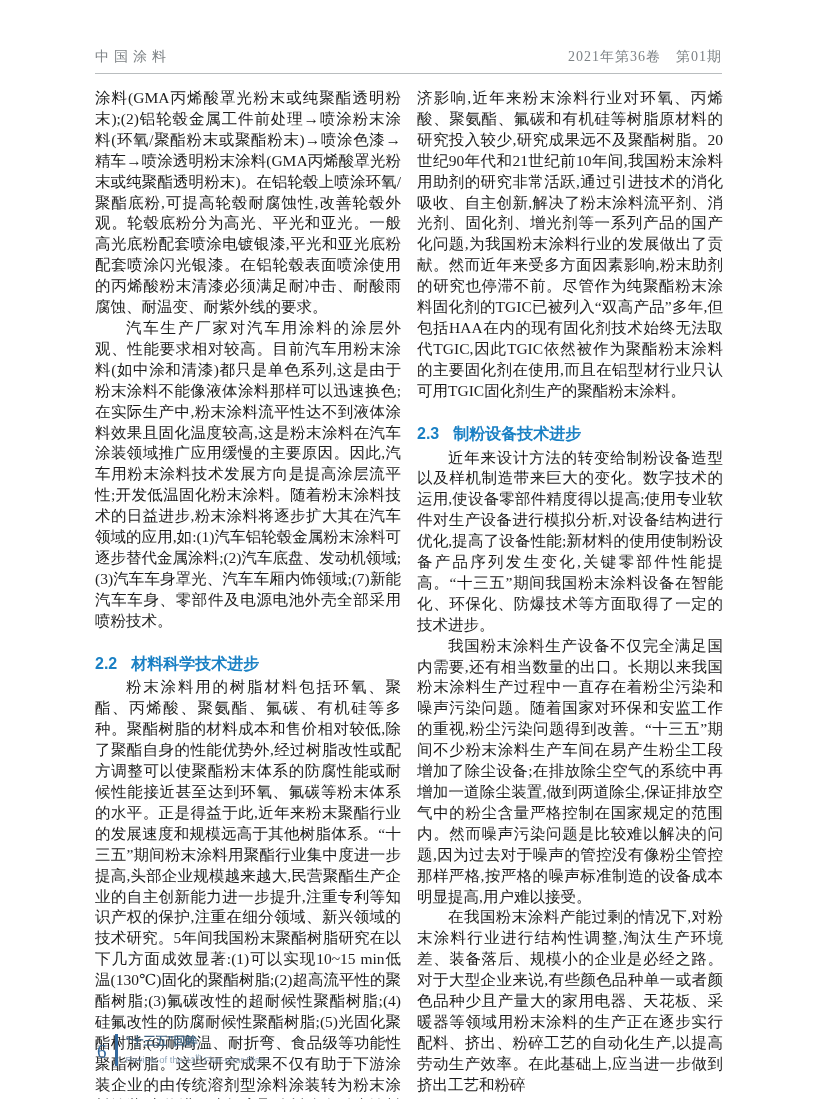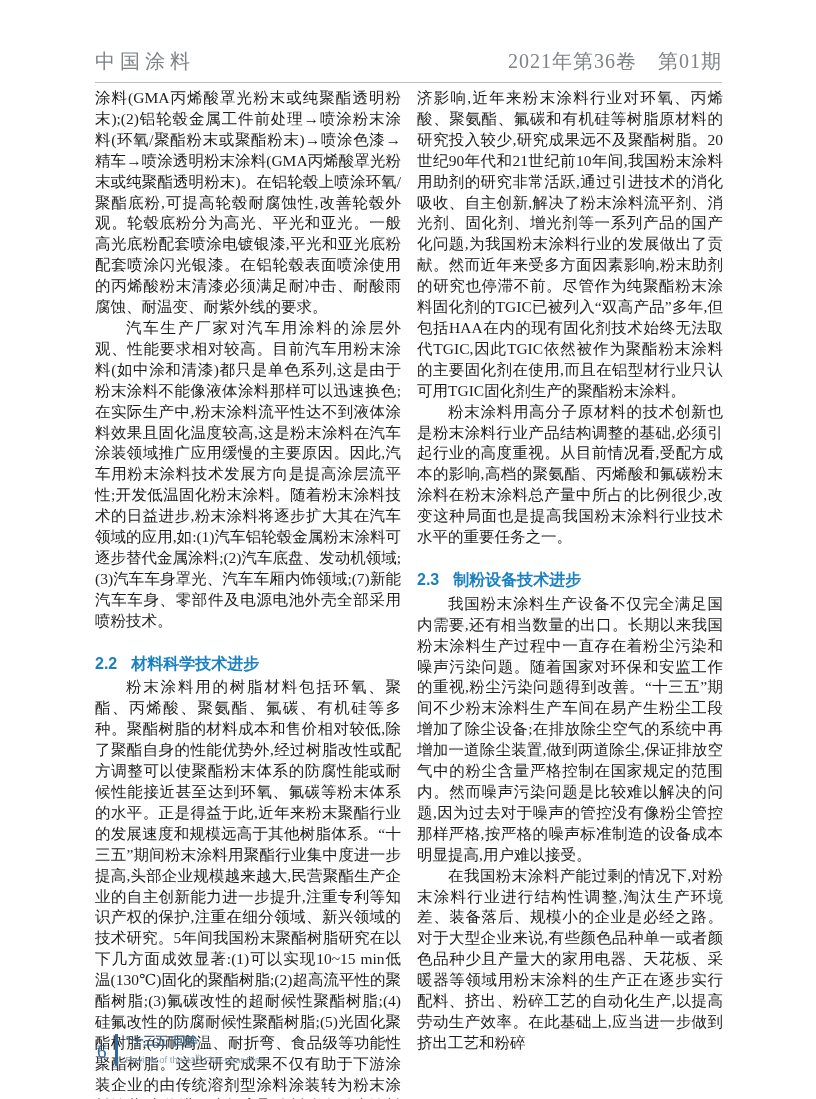--- a/index.html
+++ b/index.html
@@ -20,21 +20,21 @@
     position: absolute;
     top: 48px;
     left: 95px;
     width: 627px;
     display: flex;
     justify-content: space-between;
     align-items: center;
     border-bottom: 1px solid #b9bdbf;
     padding-bottom: 7px;
     color: #7d8285;
-    font-size: 20px;
+    font-size: 14px;
   }
   .journal-name {
     letter-spacing: 5px;
   }
   .issue-info {
     letter-spacing: 1px;
   }
   .columns {
     position: absolute;
     top: 88px;
@@ -124,24 +124,24 @@
       <p class="indent">汽车生产厂家对汽车用涂料的涂层外观、性能要求相对较高。目前汽车用粉末涂料(如中涂和清漆)都只是单色系列,这是由于粉末涂料不能像液体涂料那样可以迅速换色;在实际生产中,粉末涂料流平性达不到液体涂料效果且固化温度较高,这是粉末涂料在汽车涂装领域推广应用缓慢的主要原因。因此,汽车用粉末涂料技术发展方向是提高涂层流平性;开发低温固化粉末涂料。随着粉末涂料技术的日益进步,粉末涂料将逐步扩大其在汽车领域的应用,如:(1)汽车铝轮毂金属粉末涂料可逐步替代金属涂料;(2)汽车底盘、发动机领域;(3)汽车车身罩光、汽车车厢内饰领域;(7)新能汽车车身、零部件及电源电池外壳全部采用喷粉技术。</p>
       <h3 class="sec-heading">
         <span class="sec-num">2.2</span><span>材料科学技术进步</span>
       </h3>
       <p class="indent">粉末涂料用的树脂材料包括环氧、聚酯、丙烯酸、聚氨酯、氟碳、有机硅等多种。聚酯树脂的材料成本和售价相对较低,除了聚酯自身的性能优势外,经过树脂改性或配方调整可以使聚酯粉末体系的防腐性能或耐候性能接近甚至达到环氧、氟碳等粉末体系的水平。正是得益于此,近年来粉末聚酯行业的发展速度和规模远高于其他树脂体系。“十三五”期间粉末涂料用聚酯行业集中度进一步提高,头部企业规模越来越大,民营聚酯生产企业的自主创新能力进一步提升,注重专利等知识产权的保护,注重在细分领域、新兴领域的技术研究。5年间我国粉末聚酯树脂研究在以下几方面成效显著:(1)可以实现10~15 min低温(130℃)固化的聚酯树脂;(2)超高流平性的聚酯树脂;(3)氟碳改性的超耐候性聚酯树脂;(4)硅氟改性的防腐耐候性聚酯树脂;(5)光固化聚酯树脂;(6)耐高温、耐折弯、食品级等功能性聚酯树脂。这些研究成果不仅有助于下游涂装企业的由传统溶剂型涂料涂装转为粉末涂料涂装,也将进一步提高聚酯树脂在粉末涂料市场的占比。</p>
 
     </div>
 
     <div class="col">
       <p>济影响,近年来粉末涂料行业对环氧、丙烯酸、聚氨酯、氟碳和有机硅等树脂原材料的研究投入较少,研究成果远不及聚酯树脂。20世纪90年代和21世纪前10年间,我国粉末涂料用助剂的研究非常活跃,通过引进技术的消化吸收、自主创新,解决了粉末涂料流平剂、消光剂、固化剂、增光剂等一系列产品的国产化问题,为我国粉末涂料行业的发展做出了贡献。然而近年来受多方面因素影响,粉末助剂的研究也停滞不前。尽管作为纯聚酯粉末涂料固化剂的TGIC已被列入“双高产品”多年,但包括HAA在内的现有固化剂技术始终无法取代TGIC,因此TGIC依然被作为聚酯粉末涂料的主要固化剂在使用,而且在铝型材行业只认可用TGIC固化剂生产的聚酯粉末涂料。</p>
-      <p class="indent">粉末涂料用高分子原材料的技术创新也是粉末涂料行业产品结构调整的基础,必须引起行业的高度重视。从目前情况看,受配方成本的影响,高档的聚氨酯、丙烯酸和氟碳粉末涂料在粉末涂料总产量中所占的比例很少,改变这种局面也是提高我国粉末涂料行业技术水平的重要任务之一。</p>
       <h3 class="sec-heading">
         <span class="sec-num">2.3</span><span>制粉设备技术进步</span>
       </h3>
+      <p class="indent">近年来设计方法的转变给制粉设备造型以及样机制造带来巨大的变化。数字技术的运用,使设备零部件精度得以提高;使用专业软件对生产设备进行模拟分析,对设备结构进行优化,提高了设备性能;新材料的使用使制粉设备产品序列发生变化,关键零部件性能提高。“十三五”期间我国粉末涂料设备在智能化、环保化、防爆技术等方面取得了一定的技术进步。</p>
       <p class="indent">我国粉末涂料生产设备不仅完全满足国内需要,还有相当数量的出口。长期以来我国粉末涂料生产过程中一直存在着粉尘污染和噪声污染问题。随着国家对环保和安监工作的重视,粉尘污染问题得到改善。“十三五”期间不少粉末涂料生产车间在易产生粉尘工段增加了除尘设备;在排放除尘空气的系统中再增加一道除尘装置,做到两道除尘,保证排放空气中的粉尘含量严格控制在国家规定的范围内。然而噪声污染问题是比较难以解决的问题,因为过去对于噪声的管控没有像粉尘管控那样严格,按严格的噪声标准制造的设备成本明显提高,用户难以接受。</p>
       <p class="indent">在我国粉末涂料产能过剩的情况下,对粉末涂料行业进行结构性调整,淘汰生产环境差、装备落后、规模小的企业是必经之路。对于大型企业来说,有些颜色品种单一或者颜色品种少且产量大的家用电器、天花板、采暖器等领域用粉末涂料的生产正在逐步实行配料、挤出、粉碎工艺的自动化生产,以提高劳动生产效率。在此基础上,应当进一步做到挤出工艺和粉碎</p>
     </div>
 
   </div>
 
   <div class="footer">
     <span class="page-num">6</span>
     <span class="footer-bar"></span>
     <span class="footer-titles">

